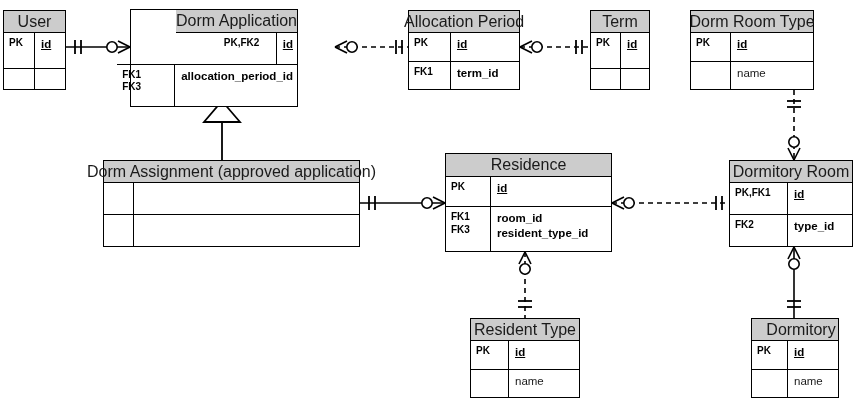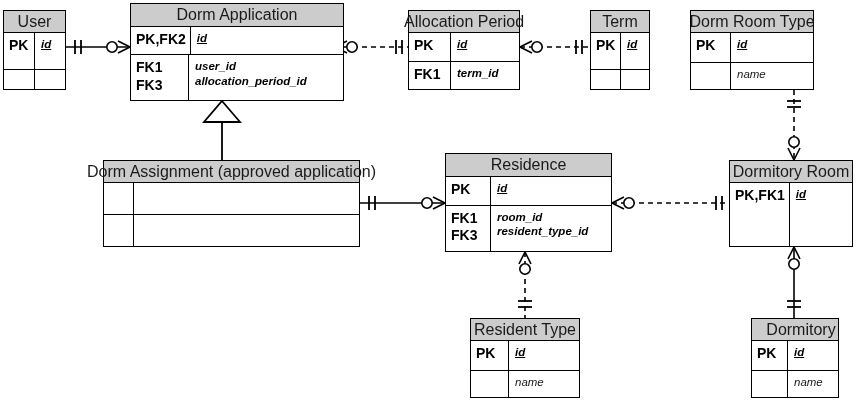--- a/index.html
+++ b/index.html
@@ -45,41 +45,40 @@
     display: flex;
     flex: 1 1 auto;
     min-height: 0;
   }
   .ent-row.sep {
     border-top: 1.5px solid #000000;
   }
   .cell-key {
     box-sizing: border-box;
     border-right: 1.5px solid #000000;
-    font-size: 14px;
+    font-size: 10px;
     font-weight: bold;
     color: #000000;
     padding: 4px 4px 0 5px;
     display: flex;
     flex-direction: column;
     justify-content: flex-start;
     line-height: 1.25;
     white-space: nowrap;
   }
   .cell-attr {
     box-sizing: border-box;
     font-size: 11.5px;
     color: #000000;
     padding: 4px 4px 0 6px;
     display: flex;
     flex-direction: column;
     justify-content: flex-start;
     line-height: 1.25;
     white-space: nowrap;
-    font-style: italic;
   }
   .cell-attr.pk-attr { font-weight: bold; text-decoration: underline; }
   .cell-attr.fk-attr { font-weight: bold; }
   .cell-attr.plain-attr { font-weight: normal; color: #1a1a1a; }
   .attr-line { display: block; }
 
   
   #wires {
     position: absolute;
     left: 0; top: 0;
@@ -185,37 +184,36 @@
         </div>
         <div class="cell-attr pk-attr">
           <span class="attr-line">id</span>
         </div>
       </div>
       <div class="ent-row sep">
         <div class="cell-key" style="flex: 0 0 31px;"></div>
         <div class="cell-attr "></div>
       </div>
     </div>
-    <div class="entity" style="left: 130px; top: 3px; width: 214px; height: 98px;">
+    <div class="entity" style="left: 130px; top: 9px; width: 168px; height: 98px; align-items: flex-end;">
       <div class="ent-title" style="height: 23px; flex: 0 0 23px;">Dorm Application</div>
       <div class="ent-row">
         <div class="cell-key" style="flex: 0 0 58px;">
           <span class="attr-line">PK,FK2</span>
         </div>
         <div class="cell-attr pk-attr">
           <span class="attr-line">id</span>
         </div>
       </div>
       <div class="ent-row sep">
         <div class="cell-key" style="flex: 0 0 58px;">
           <span class="attr-line">FK1</span>
           <span class="attr-line">FK3</span>
         </div>
         <div class="cell-attr fk-attr">
-          <span class="attr-line">user_id</span>
           <span class="attr-line">allocation_period_id</span>
         </div>
       </div>
     </div>
     <div class="entity" style="left: 408px; top: 10px; width: 112px; height: 80px;">
       <div class="ent-title" style="height: 22px; flex: 0 0 22px;">Allocation Period</div>
       <div class="ent-row">
         <div class="cell-key" style="flex: 0 0 42px;">
           <span class="attr-line">PK</span>
         </div>
@@ -292,25 +290,33 @@
         </div>
         <div class="cell-attr fk-attr">
           <span class="attr-line">room_id</span>
           <span class="attr-line">resident_type_id</span>
         </div>
       </div>
     </div>
     <div class="entity" style="left: 729px; top: 160px; width: 124px; height: 87px;">
       <div class="ent-title" style="height: 22px; flex: 0 0 22px;">Dormitory Room</div>
       <div class="ent-row">
-        <div class="cell-key" style="flex: 0 0 58px; text-align: right;">
+        <div class="cell-key" style="flex: 0 0 58px;">
           <span class="attr-line">PK,FK1</span>
         </div>
         <div class="cell-attr pk-attr">
           <span class="attr-line">id</span>
+        </div>
+      </div>
+      <div class="ent-row sep">
+        <div class="cell-key" style="flex: 0 0 58px;">
+          <span class="attr-line">FK2</span>
+        </div>
+        <div class="cell-attr fk-attr">
+          <span class="attr-line">type_id</span>
         </div>
       </div>
     </div>
     <div class="entity" style="left: 470px; top: 318px; width: 110px; height: 80px;">
       <div class="ent-title" style="height: 22px; flex: 0 0 22px;">Resident Type</div>
       <div class="ent-row">
         <div class="cell-key" style="flex: 0 0 38px;">
           <span class="attr-line">PK</span>
         </div>
         <div class="cell-attr pk-attr">

